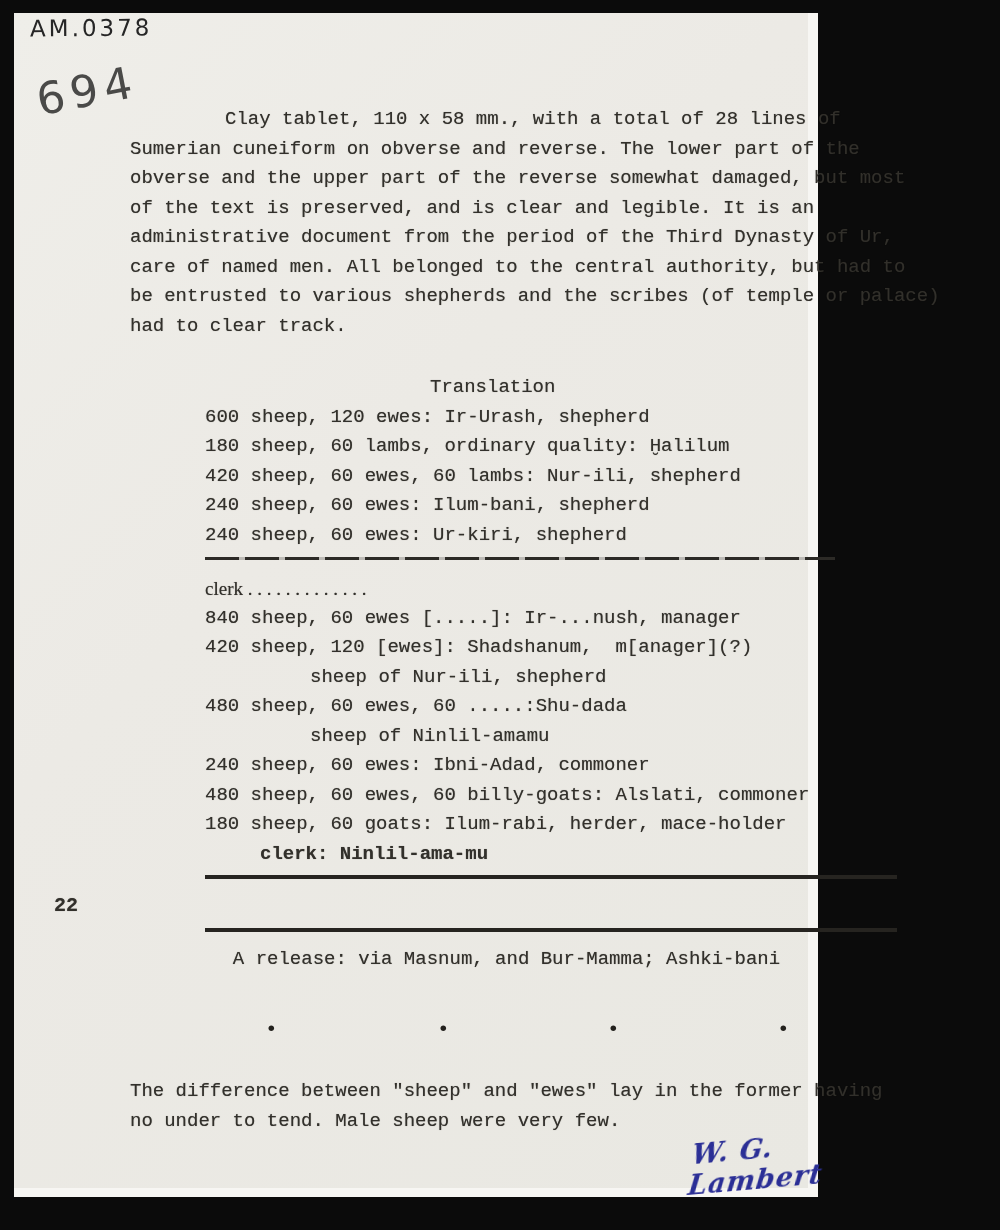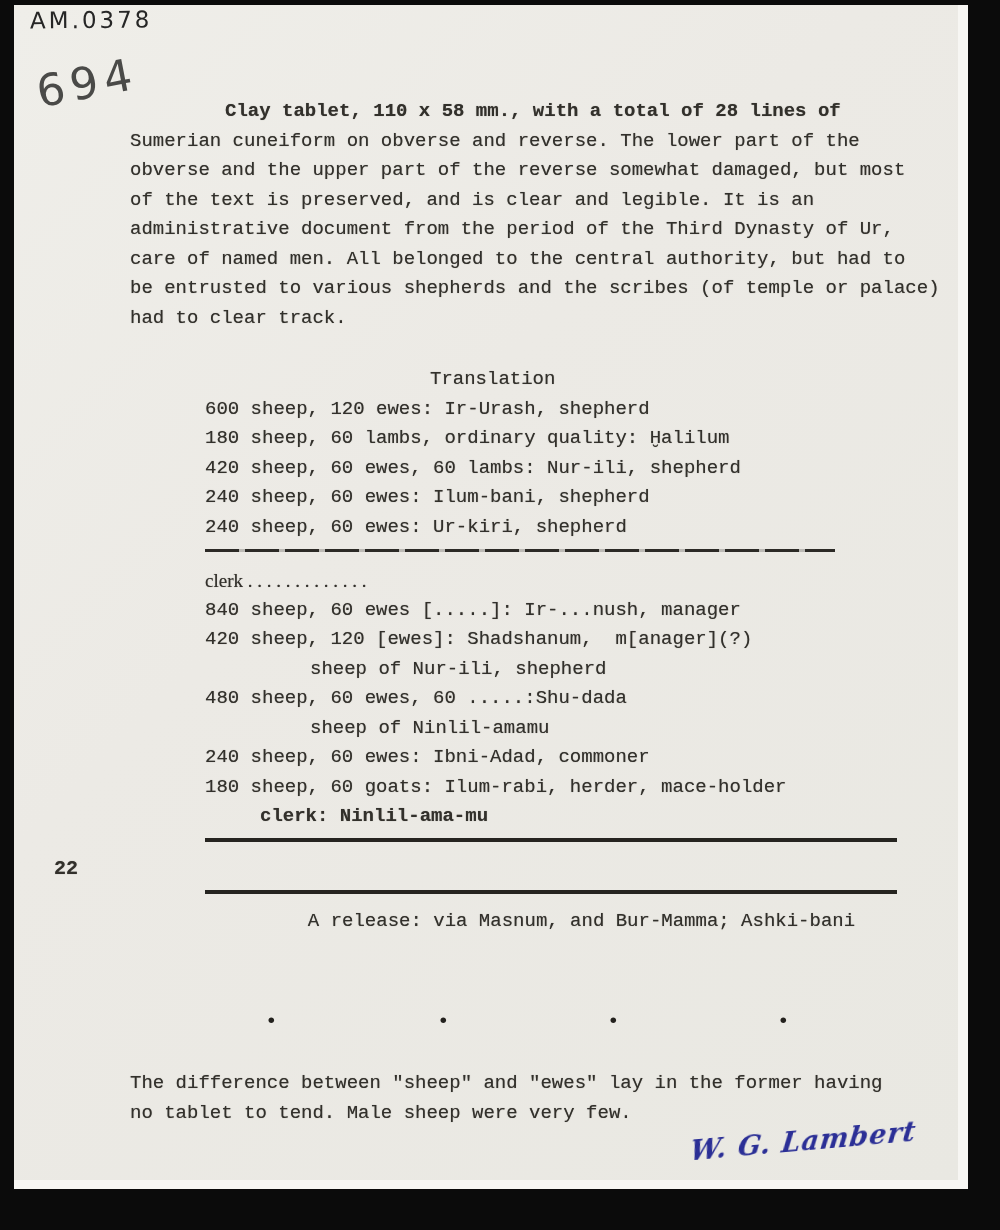--- a/index.html
+++ b/index.html
@@ -6,35 +6,35 @@
   #stage {
     position: relative;
     width: 1000px;
     height: 1230px;
     background: #0b0b0b;
     overflow: hidden;
     font-family: "Liberation Mono", monospace;
   }
   #page {
     position: absolute;
-    left: 14px; top: 5px;
-    width: 954px; height: 1184px;
+    left: 14px; top: 13px;
+    width: 804px; height: 1184px;
     background: linear-gradient(135deg, #efeee9 0%, #eceae5 40%, #e9e8e2 100%);
     border-right: 10px solid #f7f6f3;
     border-bottom: 9px solid #f7f6f3;
     box-sizing: border-box;
   }
   .tline {
     font: 19px/29.5px "Liberation Mono", monospace;
     color: #32302b;
     white-space: pre;
     text-shadow: 0 0 0.8px rgba(40,38,33,0.55);
   }
   .desc   { margin-left: 116px; }
-  .desc.first { margin-left: 0; padding-left: 211px; font-weight: bold; }
+  .desc.first { margin-left: 0; padding-left: 211px; }
   .entry  { margin-left: 191px; }
   .subhead{ margin-left: 296px; }
   .clerk-sig { margin-left: 246px; font-weight: bold; }
   .heading  { margin-left: 416px; }
   .total    { margin-left: 306px; font-weight: bold; font-size: 20px; }
   #description { position: absolute; left: 0; top: 92px; width: 100%; }
   #translation { position: absolute; left: 0; top: 360px; width: 100%; }
   .divider-dashed {
     margin: 7px 0 0 191px;
     width: 630px; height: 3px;
@@ -114,38 +114,39 @@
 
       <div class="divider-dashed"></div>
 
       <div class="tline entry after-dashed">clerk . . . . . . . . . . . . .</div>
       <div class="tline entry">840 sheep, 60 ewes [.....]: Ir-...nush, manager</div>
       <div class="tline entry">420 sheep, 120 [ewes]: Shadshanum,  m[anager](?)</div>
       <div class="tline subhead">sheep of Nur-ili, shepherd</div>
       <div class="tline entry">480 sheep, 60 ewes, 60 .....:Shu-dada</div>
       <div class="tline subhead">sheep of Ninlil-amamu</div>
       <div class="tline entry">240 sheep, 60 ewes: Ibni-Adad, commoner</div>
+      <div class="tline entry">480 sheep, 60 ewes, 60 billy-goats: Alslati, commoner</div>
       <div class="tline entry">180 sheep, 60 goats: Ilum-rabi, herder, mace-holder</div>
       <div class="tline clerk-sig">clerk: Ninlil-ama-mu</div>
 
       <div class="divider-solid one"></div>
       <div class="tline total after-line">22</div>
       <div class="divider-solid two"></div>
 
       <div class="tline entry release">A release: via Masnum, and Bur-Mamma; Ashki-bani</div>
     </div>
 
     <div id="dots-row">
       <span style="left:251px">•</span>
       <span style="left:423px">•</span>
       <span style="left:593px">•</span>
       <span style="left:763px">•</span>
     </div>
 
     <div id="footnote">
       <div class="tline desc">The difference between "sheep" and "ewes" lay in the former having</div>
-      <div class="tline desc">no tablet to tend. Male sheep were very few.</div>
+      <div class="tline desc">no under to tend. Male sheep were very few.</div>
     </div>
 
     <div id="signature">W. G. Lambert</div>
 
   </div>
 </div>
 
 </body></html>

